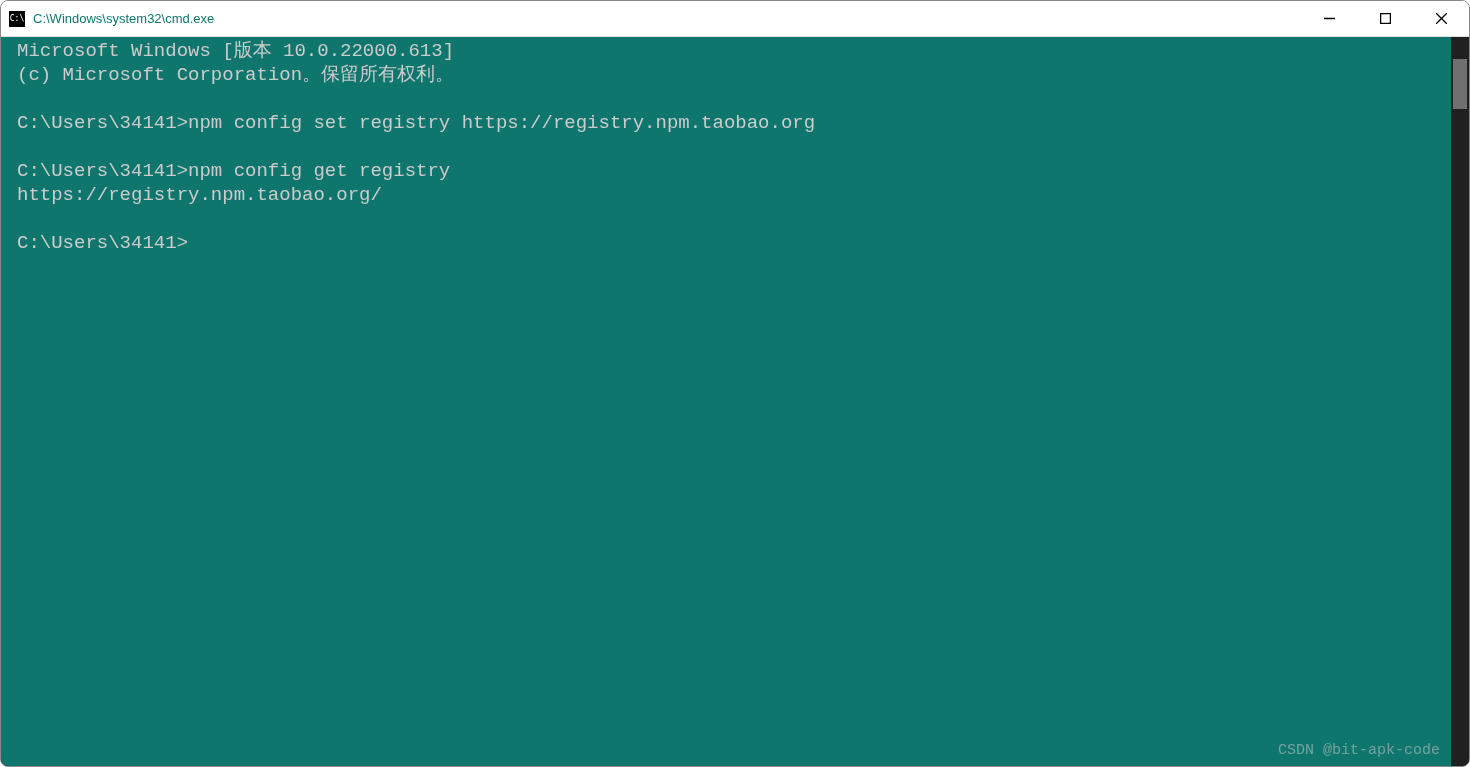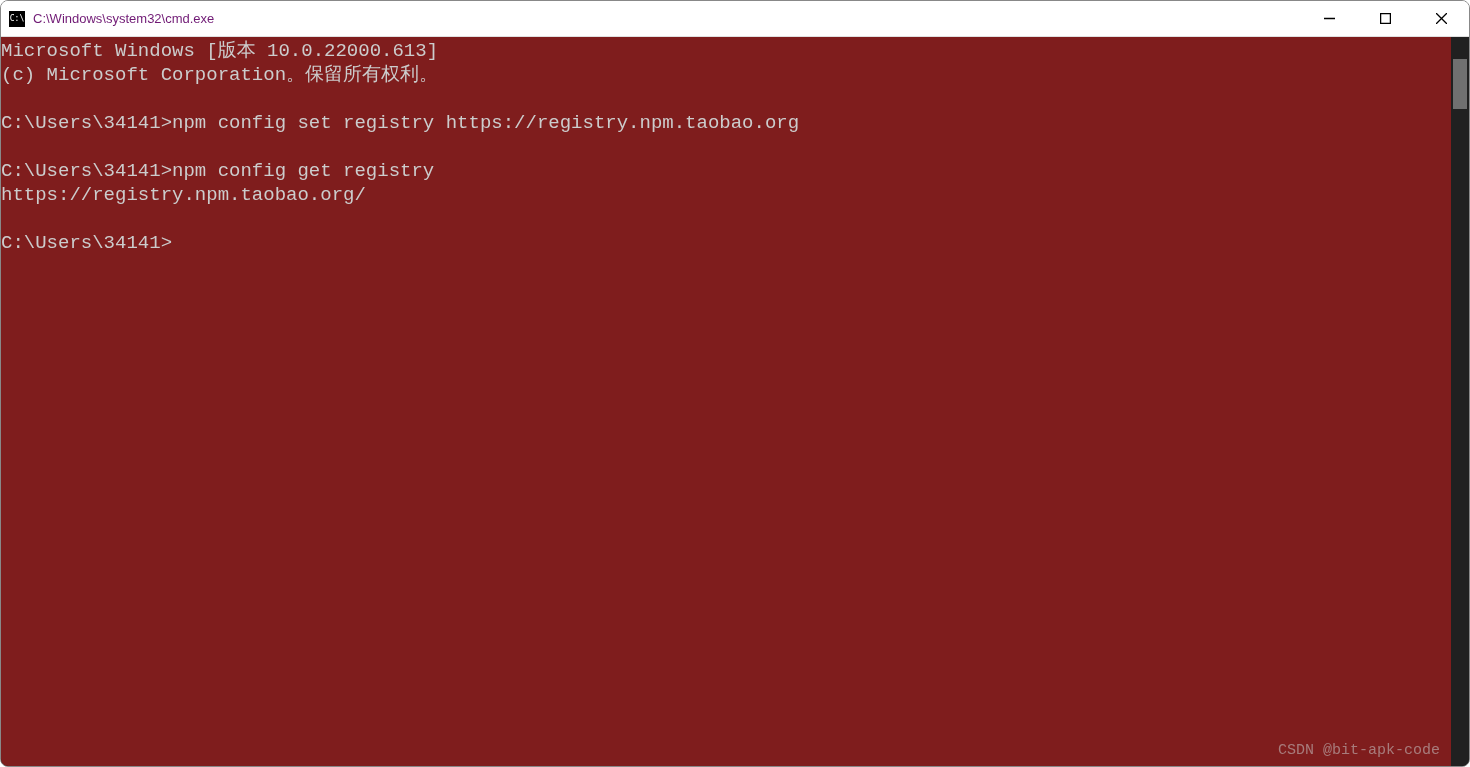--- a/index.html
+++ b/index.html
@@ -44,21 +44,21 @@
       justify-content: center;
       background: #000;
       color: #fff;
       font-size: 8px;
       font-family: monospace;
       line-height: 1;
       padding: 1px;
     }
     .titlebar-title {
       font-size: 13px;
-      color: #701a75;
+      color: #0f766e;
     }
     .titlebar-controls {
       position: absolute;
       right: 0;
       top: 0;
       height: 100%;
       display: flex;
     }
     .titlebar-btn {
       width: 56px;
@@ -76,26 +76,26 @@
       fill: none;
     }
     .terminal-wrap {
       flex: 1;
       display: flex;
       background: #000;
       position: relative;
     }
     .terminal {
       flex: 1;
-      background: #7f1d1d;
+      background: #0f766e;
       color: #cccccc;
       font-family: "NSimSun", "SimSun", Consolas, "Courier New", monospace;
       font-size: 19px;
       line-height: 24px;
-      padding: 2px 0;
+      padding: 2px 16px;
       white-space: pre;
       overflow: hidden;
     }
     .terminal-line {
       display: block;
     }
     .scrollbar-track {
       width: 18px;
       background: #202020;
       position: relative;

